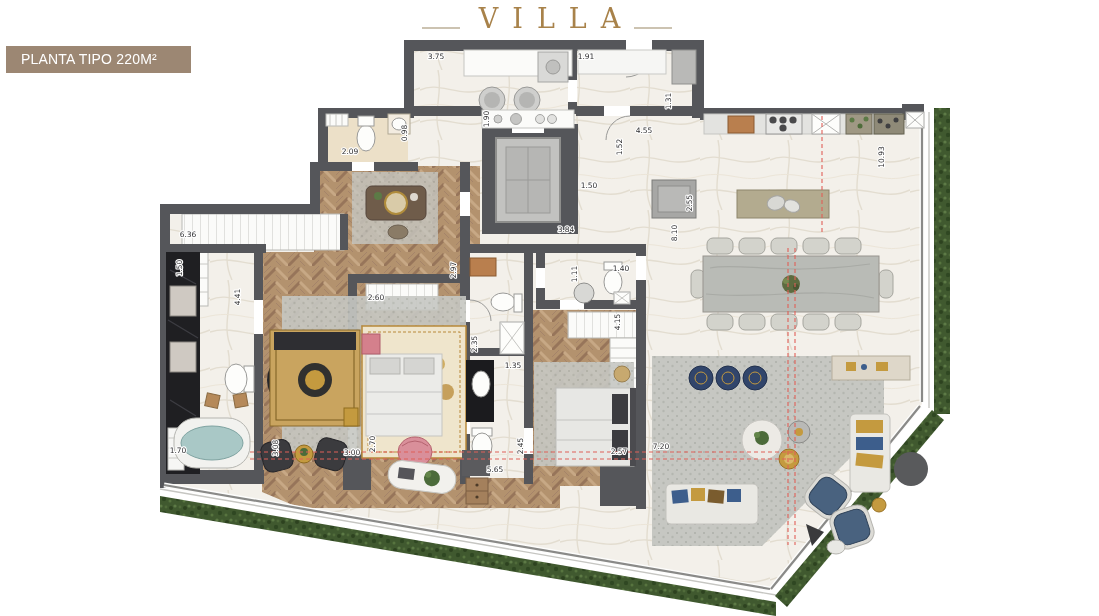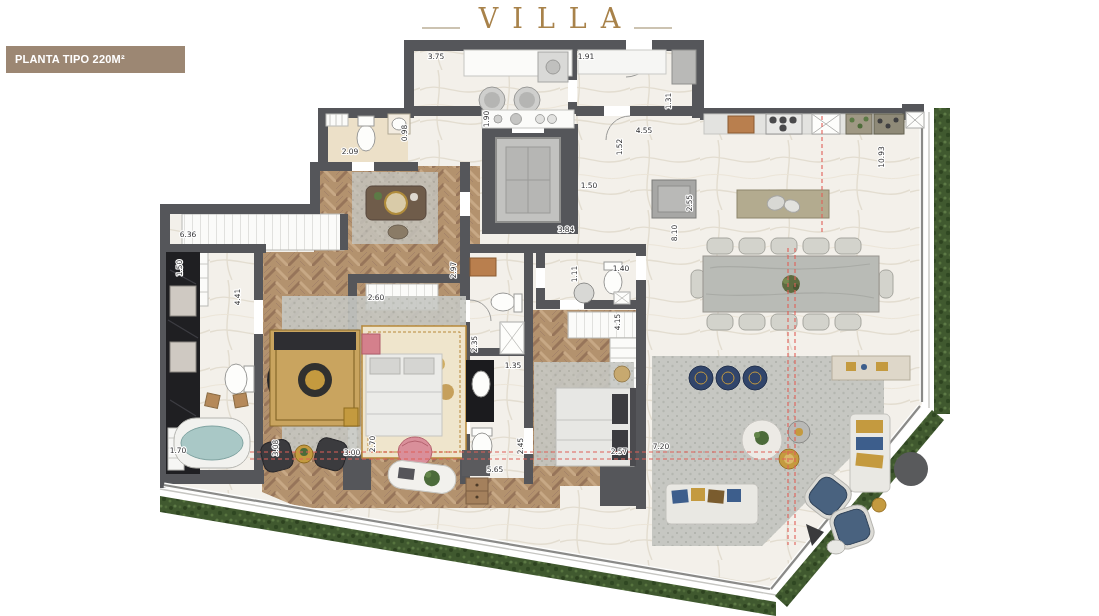--- a/index.html
+++ b/index.html
@@ -5,22 +5,22 @@
   html,body{margin:0;padding:0;background:#ffffff;}
   .page{position:relative;width:1099px;height:616px;background:#fff;overflow:hidden;
         font-family:"Liberation Sans",sans-serif;}
   .brand-title{position:absolute;left:0;right:0;top:3px;text-align:center;
         font-family:"DejaVu Serif",serif;font-size:27px;font-weight:400;
         letter-spacing:14px;text-indent:14px;color:#a8824a;}
   .brand-line{position:absolute;top:27px;width:38px;height:2px;background:#ccc3b1;}
   .brand-line.left{left:422px;}
   .brand-line.right{left:634px;}
   .plan-badge{position:absolute;left:6px;top:46px;height:27px;min-width:160px;
-        background:#9c8773;color:#fff;font-size:11px;font-weight:bold;
-        line-height:27px;padding:0 10px 0 9px;letter-spacing:.2px;}
+        background:#9c8773;color:#fff;font-size:14px;font-weight:normal;
+        line-height:27px;padding:0 10px 0 15px;letter-spacing:.2px;}
   svg{position:absolute;left:0;top:0;}
   .dim{font:7.5px "DejaVu Sans",sans-serif;fill:#2f2f31;text-anchor:middle;
        paint-order:stroke;stroke:#ffffff;stroke-width:2.2px;stroke-linejoin:round;}
   .wall{fill:#55565a;}
   .gap{fill:#ffffff;}
   .win{stroke:#8a8a88;stroke-width:2.2;fill:none;}
   .winw{stroke:#fdfdfc;stroke-width:5;fill:none;}
   .walk{stroke:#c6c6c2;stroke-width:1.4;fill:none;}
   .arc{stroke:#9a9a98;stroke-width:1;fill:none;}
   .red{stroke:#e06058;stroke-width:1.1;fill:none;stroke-dasharray:4 3;}

